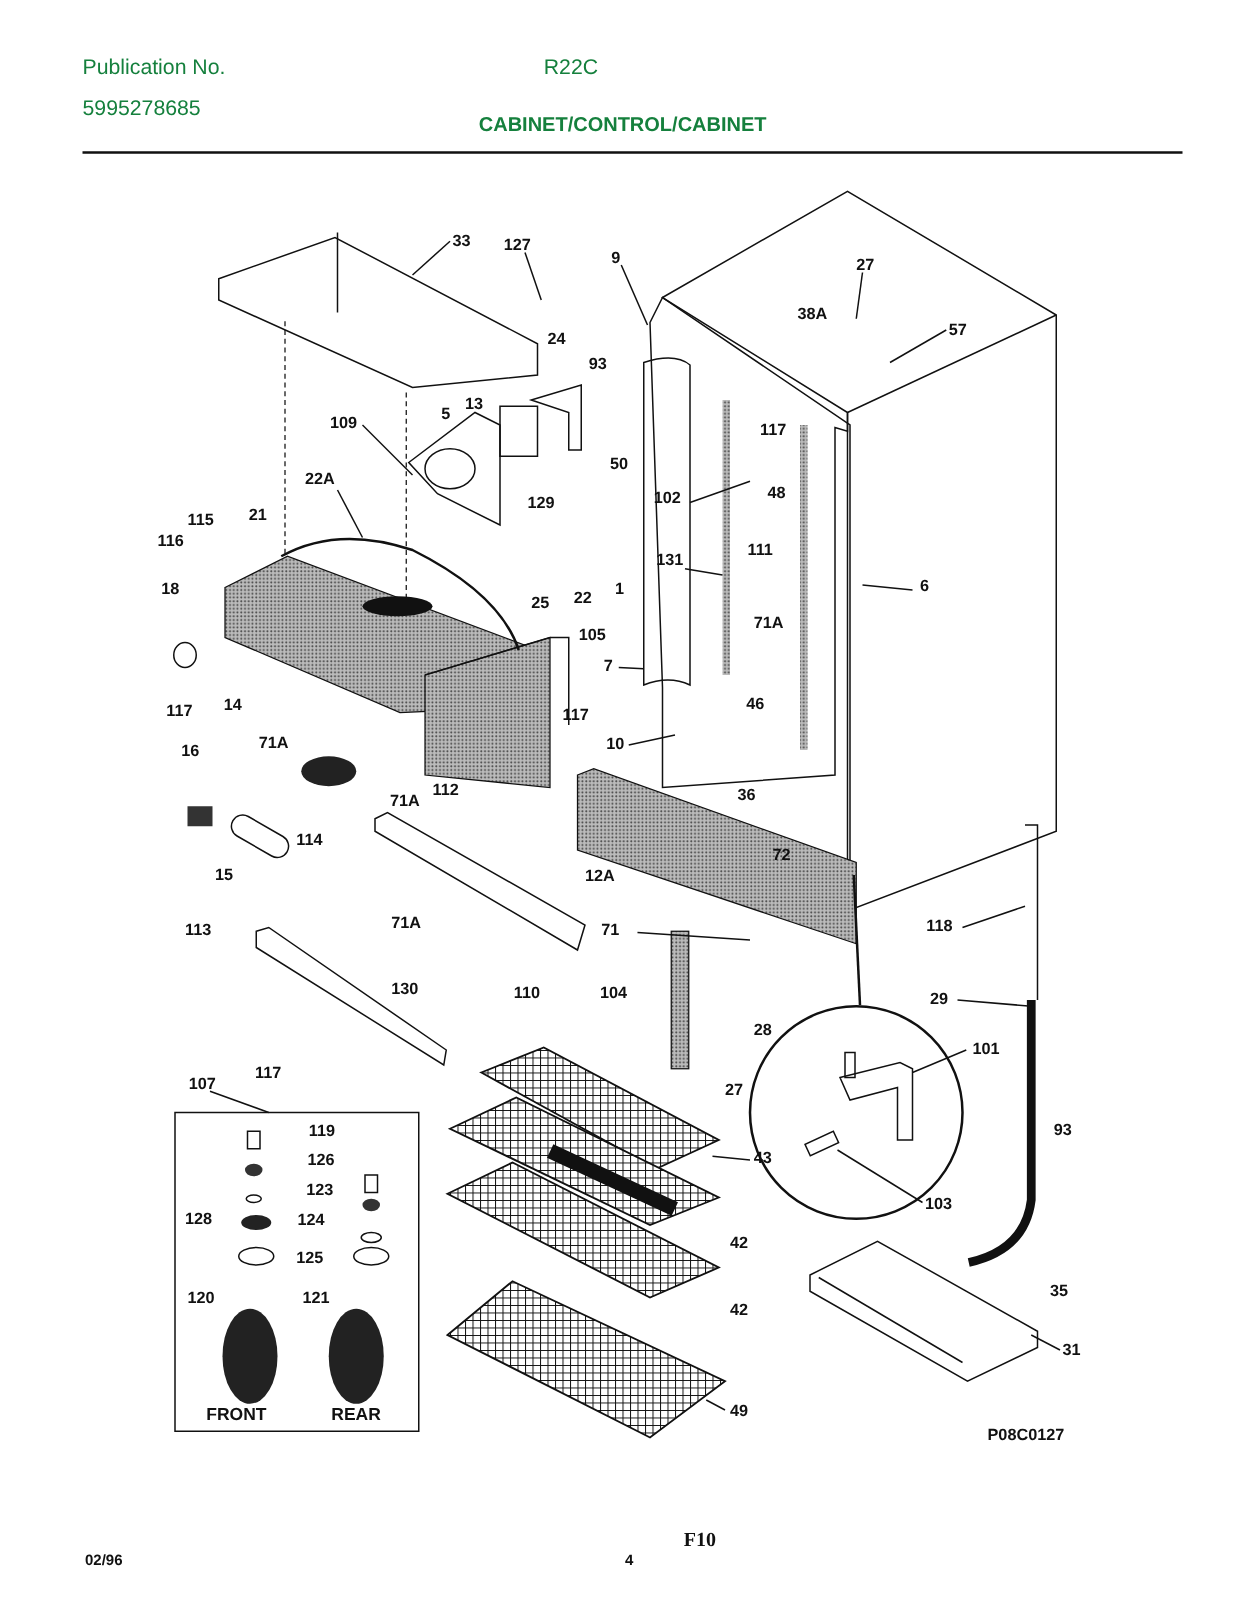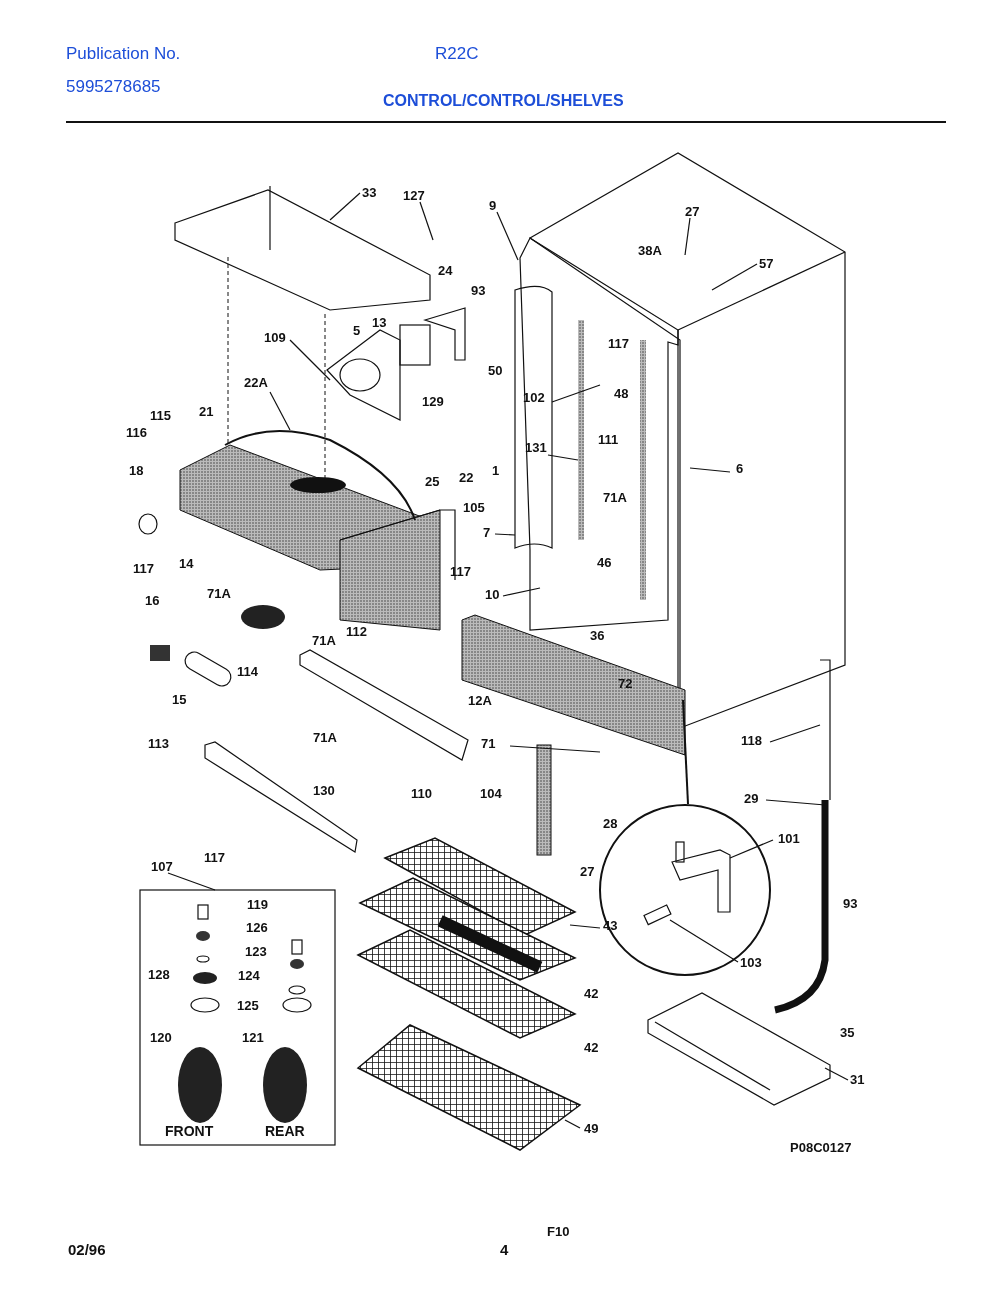--- a/index.html
+++ b/index.html
@@ -1,37 +1,37 @@
 <!DOCTYPE html>
 <html><head>
 <meta charset="utf-8">
 <style>
   html, body { margin:0; padding:0; background:#ffffff; }
   body { width:1000px; height:1294px; position:relative; overflow:hidden;
          font-family:"Liberation Sans", sans-serif; color:#111; }
-  .hdr { position:absolute; font-size:17px; color:#1d4ed8; }
+  .hdr { position:absolute; font-size:17px; color:#15803d; }
   .hdr.bold { font-weight:bold; font-size:16px; }
   .rule { position:absolute; left:66px; top:121px; width:880px; height:2px; background:#111; }
   svg.diagram { position:absolute; left:0; top:0; }
   .lbl { font-family:"Liberation Sans", sans-serif; font-weight:bold; font-size:13px; fill:#111; }
   .lbl.big { font-size:14px; }
-  .footer { position:absolute; font-size:15px; font-weight:bold; color:#111; }
-  .footer.big { font-size:13px; }
+  .footer { position:absolute; font-size:12px; font-weight:bold; color:#111; }
+  .footer.big { font-size:16px;font-family:Liberation Serif, serif; }
   .ln { stroke:#111; stroke-width:1.2; fill:none; }
   .thick { stroke:#111; stroke-width:2; fill:none; }
   .dash { stroke:#111; stroke-width:1; stroke-dasharray:4 3; fill:none; }
   .dark { fill:#333; }
 </style>
 </head>
 <body>
 
 <div class="hdr" style="left:66px;top:44px;">Publication No.</div>
 <div class="hdr" style="left:66px;top:64px;margin-top:13px;">5995278685</div>
 <div class="hdr" style="left:435px;top:44px;">R22C</div>
-<div class="hdr bold" style="left:383px;top:92px;">CONTROL/CONTROL/SHELVES</div>
+<div class="hdr bold" style="left:383px;top:92px;">CABINET/CONTROL/CABINET</div>
 <div class="rule"></div>
 
 <svg class="diagram" width="1000" height="1294" viewBox="0 0 1000 1294">
   <defs>
     <pattern id="dots" width="3" height="3" patternUnits="userSpaceOnUse">
       <rect width="3" height="3" fill="#bbb"></rect>
       <circle cx="1" cy="1" r="0.8" fill="#444"></circle>
     </pattern>
     <pattern id="grid" width="6" height="6" patternUnits="userSpaceOnUse">
       <rect width="6" height="6" fill="#fff"></rect>

